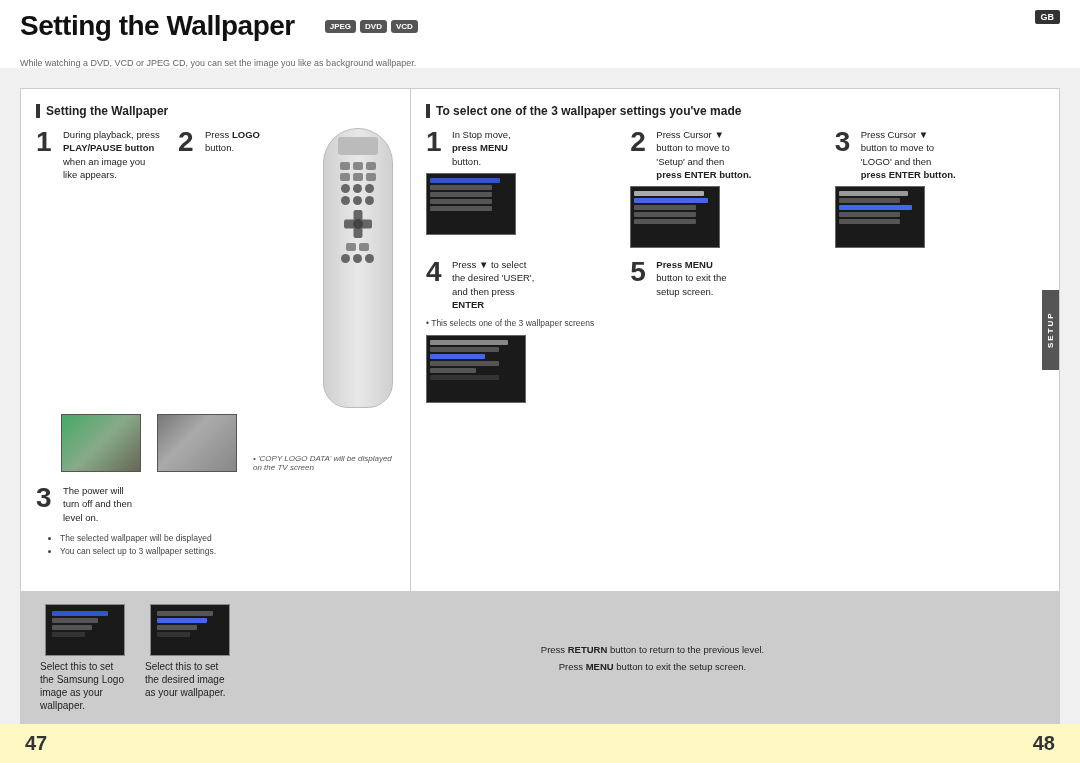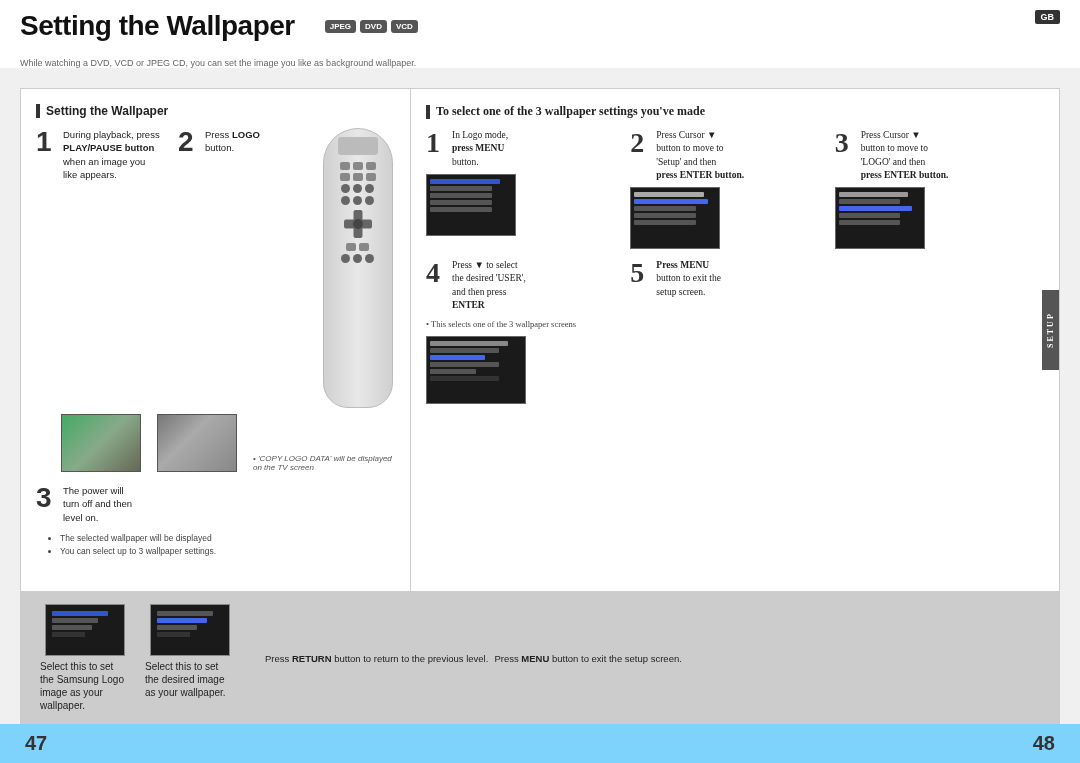--- a/index.html
+++ b/index.html
@@ -35,21 +35,20 @@
       padding: 15px 15px 15px 15px;
       border-right: 1px solid #ccc;
       position: relative;
     }
 
     
     .right-panel {
       flex: 1;
       padding: 15px 30px 15px 15px;
       position: relative;
-      font-family: Liberation Serif, serif;
     }
 
     
     .section-header {
       display: flex;
       align-items: center;
       margin-bottom: 10px;
       font-size: 12px;
       font-weight: bold;
     }
@@ -277,36 +276,36 @@
     .thumb-label {
       font-size: 10px;
       color: #222;
       text-align: left;
       max-width: 90px;
       line-height: 1.3;
     }
 
     .bottom-notes {
       display: flex;
-      flex-direction: row;
+      flex-direction: column;
       gap: 6px;
       flex: 1;
       align-items: center;
     }
 
     .bottom-note {
       font-size: 9.5px;
       color: #222;
     }
 
     .page-numbers {
       display: flex;
       justify-content: space-between;
       padding: 8px 25px;
-      background: #7dd3fc;
+      background: #fef9c3;
       border-top: none;
     }
 
     .page-num {
       font-size: 20px;
       font-weight: bold;
       color: #333;
     }
 
     
@@ -497,21 +496,21 @@
         <span class="section-header-bar"></span>
         <span>To select one of the 3 wallpaper settings you've made</span>
       </div>
 
       <div style="display:flex; gap:10px; margin-bottom:10px;">
 
         <div style="flex:1;">
           <div style="display:flex; gap:4px; align-items:flex-start; margin-bottom:5px;">
             <span class="step-number">1</span>
             <div class="step-text">
-              <span>In Logo mode,</span><br>
+              <span>In Stop move,</span><br>
               <strong>press MENU</strong><br>
               <span>button.</span>
             </div>
           </div>
           <div class="menu-screen">
             <div class="ms-line"></div>
             <div class="ms-line dim"></div>
             <div class="ms-line dim"></div>
             <div class="ms-line dim"></div>
             <div class="ms-line dim short"></div>

